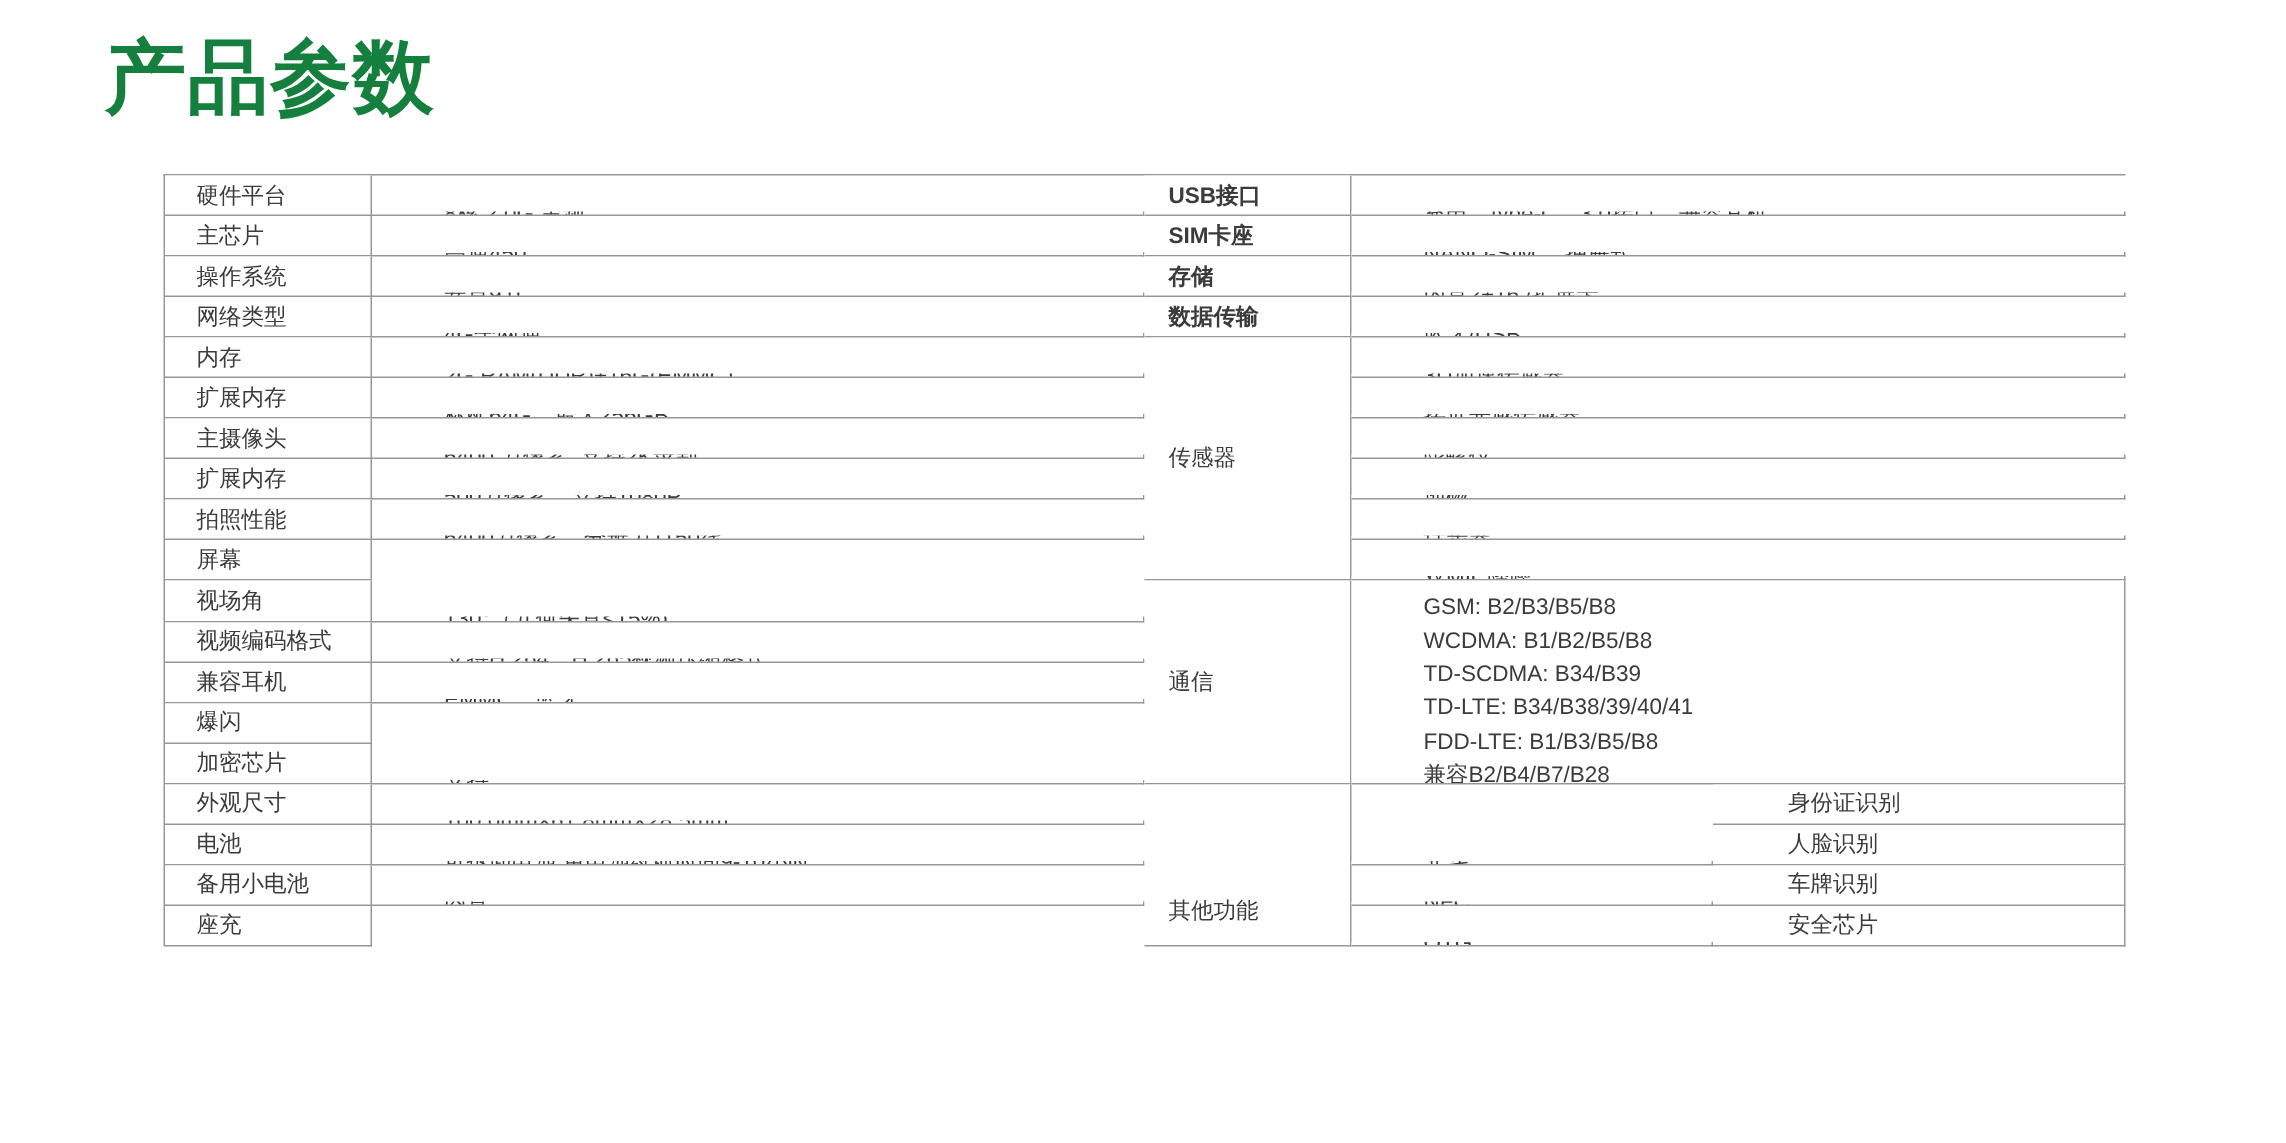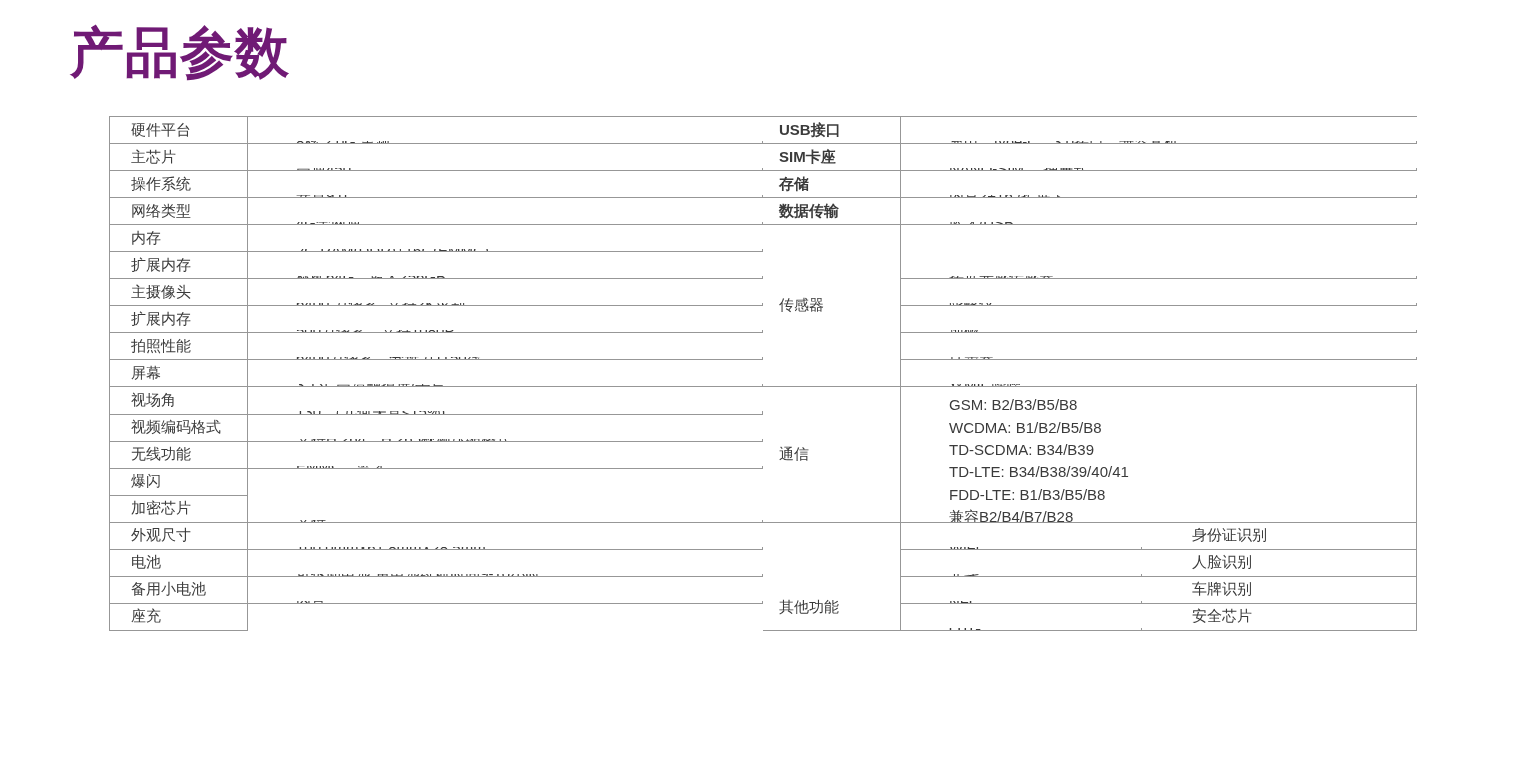--- a/index.html
+++ b/index.html
@@ -10,21 +10,21 @@
     font-family:"Liberation Sans","DejaVu Sans",sans-serif;
     color:#3b3b3b;
     overflow:hidden;
   }
   .title{
     position:absolute;
     left:70px;top:24px;
     font-size:54px;
     line-height:1.05;
     font-weight:900;
-    color:#701a75;
+    color:#15803d;
     letter-spacing:1px;
   }
   .spec-table{
     position:absolute;
     left:109px;top:116px;
     display:grid;
     grid-template-columns:138px 515px 138px 241px 275px;
     grid-template-rows:repeat(19,27.05px);
     border-top:1px solid #979797;
     border-left:1px solid #979797;
@@ -72,26 +72,25 @@
     <div class="c val" style="grid-area:5/2">2G RAM(DDR)+16G(EMMC)</div>
     <div class="c lbl" style="grid-area:6/1">扩展内存</div>
     <div class="c val" style="grid-area:6/2">标配64G，最大256GB</div>
     <div class="c lbl" style="grid-area:7/1">主摄像头</div>
     <div class="c val" style="grid-area:7/2">6400 万像素, 支持2K录制</div>
     <div class="c lbl" style="grid-area:8/1">扩展内存</div>
     <div class="c val" style="grid-area:8/2">500万像素，支持1080P</div>
     <div class="c lbl" style="grid-area:9/1">拍照性能</div>
     <div class="c val" style="grid-area:9/2">6400万像素，分辨力1150线</div>
     <div class="c lbl" style="grid-area:10/1">屏幕</div>
-    <div class="c val" style="grid-area:10/2">3.1寸 高清触摸屏/手写</div>
     <div class="c lbl" style="grid-area:11/1">视场角</div>
     <div class="c val" style="grid-area:11/2">130°（几何失真≤15%)</div>
     <div class="c lbl" style="grid-area:12/1">视频编码格式</div>
     <div class="c val" style="grid-area:12/2">支持H.264，H.265视频压缩格式</div>
-    <div class="c lbl" style="grid-area:13/1">无线功能</div>
+    <div class="c lbl" style="grid-area:13/1">兼容耳机</div>
     <div class="c val" style="grid-area:13/2">EMMC、蓝牙</div>
     <div class="c lbl" style="grid-area:14/1">爆闪</div>
     <div class="c lbl" style="grid-area:15/1">加密芯片</div>
     <div class="c val" style="grid-area:15/2">支持</div>
     <div class="c lbl" style="grid-area:16/1">外观尺寸</div>
     <div class="c val" style="grid-area:16/2">100.0mm×61.8mmX28.5mm</div>
     <div class="c lbl" style="grid-area:17/1">电池</div>
     <div class="c val" style="grid-area:17/2">可拆卸电池  单电池续航时间9-10小时</div>
     <div class="c lbl" style="grid-area:18/1">备用小电池</div>
     <div class="c val" style="grid-area:18/2">内置</div>
@@ -100,38 +99,38 @@
     <div class="c lblr" style="grid-area:1/3">USB接口</div>
     <div class="c val" style="grid-area:1/4/2/6">充电，type-C，3.0接口，兼容耳机</div>
     <div class="c lblr" style="grid-area:2/3">SIM卡座</div>
     <div class="c val" style="grid-area:2/4/3/6">NANO-SIM ，抽屉式</div>
     <div class="c lblr" style="grid-area:3/3">存储</div>
     <div class="c val" style="grid-area:3/4/4/6">内置2+16 /扩展卡</div>
     <div class="c lblr" style="grid-area:4/3">数据传输</div>
     <div class="c val" style="grid-area:4/4/5/6">蓝牙/USB</div>
 
     <div class="c group-label" style="grid-area:5/3/11/4">传感器</div>
+    <div class="c val" style="grid-area:5/4/6/6">3D加速传感器</div>
     <div class="c val" style="grid-area:6/4/7/6">接近光感传感器</div>
     <div class="c val" style="grid-area:7/4/8/6">陀螺仪</div>
     <div class="c val" style="grid-area:8/4/9/6">地磁</div>
     <div class="c val" style="grid-area:9/4/10/6">计步器</div>
     <div class="c val" style="grid-area:10/4/11/6">双MIC降噪</div>
 
     <div class="c group-label" style="grid-area:11/3/16/4">通信</div>
     <div class="c comm-cell" style="grid-area:11/4/16/6">
       <div>GSM: B2/B3/B5/B8</div>
       <div>WCDMA: B1/B2/B5/B8</div>
       <div>TD-SCDMA: B34/B39</div>
       <div>TD-LTE: B34/B38/39/40/41</div>
       <div>FDD-LTE: B1/B3/B5/B8</div>
       <div>兼容B2/B4/B7/B28</div>
     </div>
 
     <div class="c group-label low" style="grid-area:16/3/20/4">其他功能</div>
-    <div class="c val" style="grid-area:16/4">WiFi</div>
     <div class="c val2" style="grid-area:16/5">身份证识别</div>
     <div class="c val" style="grid-area:17/4">北斗</div>
     <div class="c val2" style="grid-area:17/5">人脸识别</div>
     <div class="c val" style="grid-area:18/4">NFC</div>
     <div class="c val2" style="grid-area:18/5">车牌识别</div>
     <div class="c val" style="grid-area:19/4">OTG</div>
     <div class="c val2" style="grid-area:19/5">安全芯片</div>
 
   </div>
 </div>

